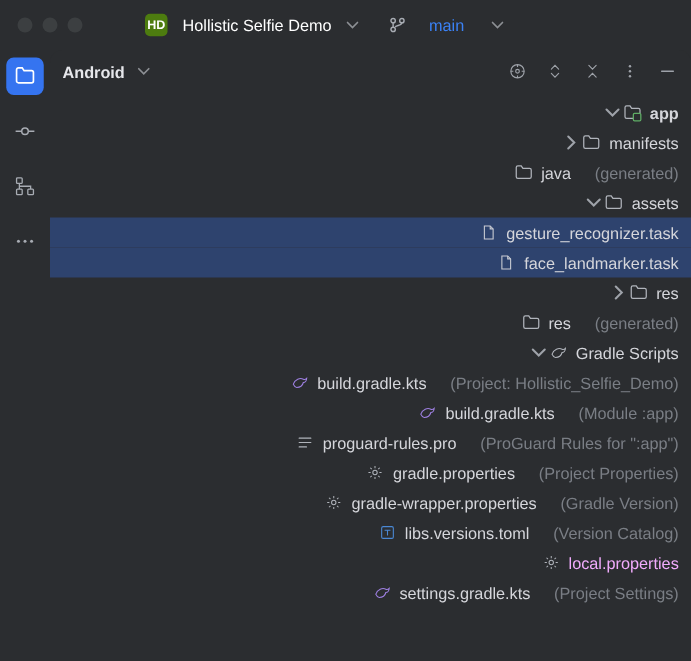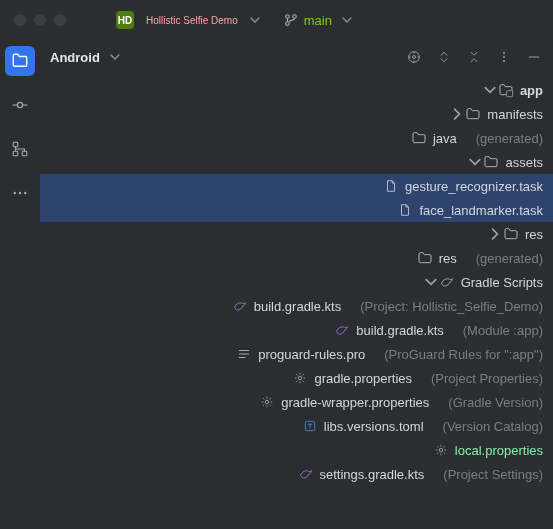--- a/index.html
+++ b/index.html
@@ -21,23 +21,23 @@
     gap: 8px;
     background: #2b2d30;
   }
   .traffic { display: flex; gap: 8px; margin-right: 42px;}
   .dot { width: 12px; height: 12px; border-radius: 50%; background: #3c3f41; }
   .proj-icon {
     width: 18px; height: 18px; border-radius: 4px;
     background: #4d7c0f; color: #fff; font-size: 10px; font-weight: 700;
     display: flex; align-items: center; justify-content: center;
   }
-  .proj-name { color: #fca5a5; font-size: 10px; margin-left: 4px;}
+  .proj-name { color: #ffffff; font-size: 13px; margin-left: 4px;}
   .chev { color: #8c8f94; margin-left: 4px; font-size: 10px;}
-  .branch-wrap { display: flex; align-items: center; gap: 6px; margin-left: 16px; color: #84cc16;}
+  .branch-wrap { display: flex; align-items: center; gap: 18px; margin-left: 16px; color: #3b82f6;}
   .branch-icon { color: #a8acb3; }
   .shell { display: flex; height: calc(100% - 40px);}
   .leftrail {
     width: 40px;
     background: #2b2d30;
     display: flex; flex-direction: column; align-items: center;
     padding-top: 6px; gap: 14px;
   }
   .rail-btn {
     width: 30px; height: 30px; border-radius: 6px;
@@ -73,21 +73,21 @@
   .arrow {
     width: 16px; display: inline-flex; align-items: center; justify-content: center;
     color: #9ea2a9; font-size: 12px;
     flex: 0 0 16px;
   }
   .arrow.hidden { visibility: hidden; }
   .ic { width: 16px; height: 16px; display: inline-flex; align-items:center; justify-content:center; margin-right: 6px; flex:0 0 16px;}
   .label { color: #d5d6db; }
   .label.bold { font-weight: 600; }
   .hint { color: #7a7e85; margin-left: 19px;}
-  .warn { color: #86efac; }
+  .warn { color: #f0abfc; }
   svg { display: block; }
   .indent { display:inline-block; flex:0 0 auto;}
 </style>
 </head>
 <body>
 
 <div class="titlebar">
   <div class="traffic">
     <div class="dot"></div>
     <div class="dot"></div>

